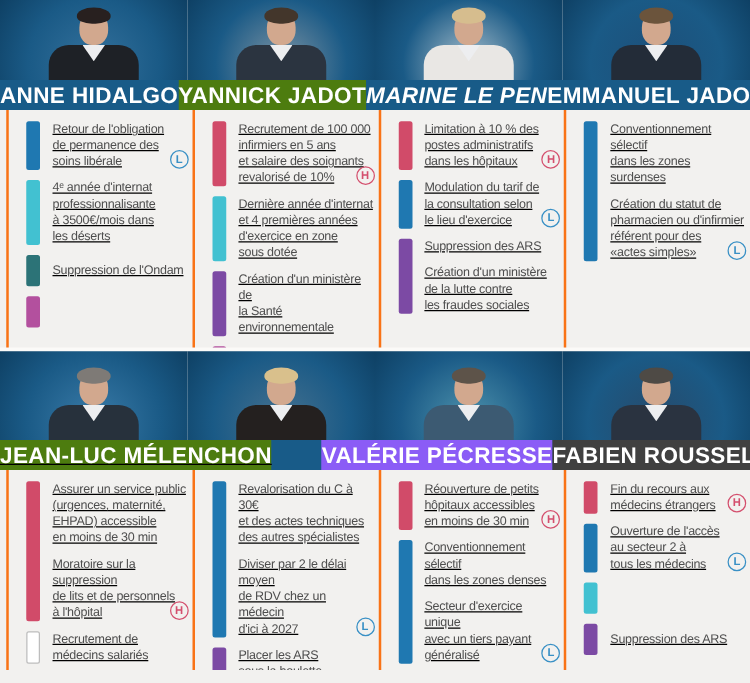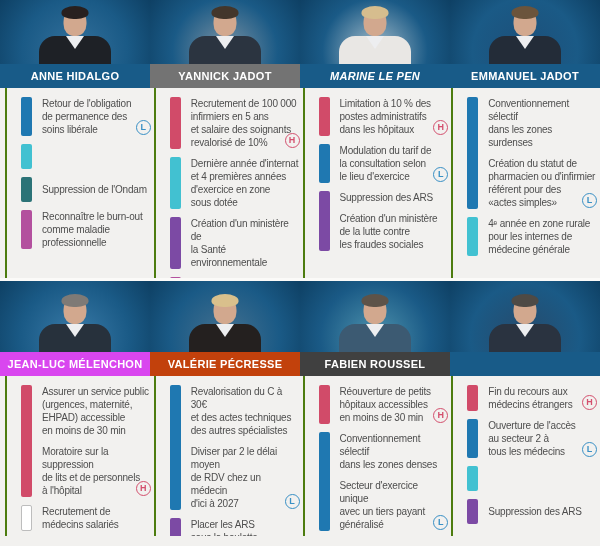--- a/index.html
+++ b/index.html
@@ -18,29 +18,30 @@
 
   .person { position:absolute; left:50%; bottom:0; transform:translateX(-50%); width:86px; height:58px; }
   .head { position:absolute; left:50%; transform:translateX(-50%); top:3px; width:23px; height:27px; border-radius:48% 48% 44% 44%; z-index:2; }
   .hair { position:absolute; top:-3px; left:-2px; right:-2px; height:13px; border-radius:50% 50% 45% 45%; }
   .torso { position:absolute; bottom:0; left:50%; transform:translateX(-50%); width:72px; height:28px; border-radius:16px 16px 0 0; z-index:1; }
   .shirt { position:absolute; top:0; left:50%; transform:translateX(-50%); width:18px; height:13px; background:#edeef0; clip-path:polygon(0 0,100% 0,50% 100%); }
 
   .banners { display:grid; grid-template-columns:repeat(4,1fr); background:#185b88; }
   .banner-cell { height:24px; display:flex; align-items:center; justify-content:center; }
   .banner-cell span {
-    color:#ffffff; font-weight:bold; font-size:11px; letter-spacing:0.3px; white-space:nowrap;
+    color:#ffffff; font-weight:bold; font-size:18px; letter-spacing:0.3px; white-space:nowrap;
   }
 
   .contents { display:grid; grid-template-columns:repeat(4,1fr); padding-left:5px; }
   .content-col {
-    border-left:2px solid #4d7c0f;
+    border-left:2px solid #f97316;
     padding:9px 3px 0 14px;
     overflow:hidden;
     box-sizing:border-box;
+    text-decoration:underline;
   }
   .row1 .content-col { height:190px; }
   .row2 .content-col { height:160px; }
 
   .item { display:flex; margin-bottom:8px; min-height:25px; position:relative; padding-right:1px; }
   .bar { width:11px; border-radius:2px; margin-right:10px; flex:none; }
   .bar.white { background:#ffffff; border:1px solid #bdbdbd; width:9px; }
   .texts { display:flex; flex-direction:column; justify-content:center; gap:8px; }
   .texts p {
     margin:0; font-size:10px; line-height:13px; letter-spacing:-0.2px;
@@ -98,21 +99,21 @@
             <div class="torso" style="background: rgb(35, 44, 56);">
               <div class="shirt"></div>
             </div>
           </div>
         </div>
       </div>
     <div class="banners">
         <div class="banner-cell" style="background: rgb(24, 91, 136);">
           <span>ANNE HIDALGO</span>
         </div>
-        <div class="banner-cell" style="background: #737373;">
+        <div class="banner-cell" style="background: #4d7c0f;">
           <span>YANNICK JADOT</span>
         </div>
         <div class="banner-cell" style="background: rgb(24, 91, 136); font-style: italic;">
           <span>MARINE LE PEN</span>
         </div>
         <div class="banner-cell" style="background: rgb(24, 91, 136);">
           <span>EMMANUEL JADOT</span>
         </div>
       </div>
     <div class="contents">
@@ -121,34 +122,35 @@
             <div class="bar" style="background: rgb(31, 120, 177);"></div>
             <div class="texts">
               <p>Retour de l'obligation
 de permanence des
 soins libérale</p>
             </div>
             <span class="badge" style="color: rgb(57, 144, 197); border-color: rgb(57, 144, 197);">L</span>
           </div>
           <div class="item">
             <div class="bar" style="background: rgb(66, 193, 209);"></div>
+            <div class="texts">
+              <p>4ᵉ année d'internat
+professionnalisante
+à 3500€/mois dans
+les déserts</p>
+            </div>
           </div>
           <div class="item">
             <div class="bar" style="background: rgb(44, 115, 119);"></div>
             <div class="texts">
               <p>Suppression de l'Ondam</p>
             </div>
           </div>
           <div class="item">
             <div class="bar" style="background: rgb(179, 80, 158);"></div>
-            <div class="texts">
-              <p>Reconnaître le burn-out
-comme maladie
-professionnelle</p>
-            </div>
           </div>
         </div>
         <div class="content-col">
           <div class="item">
             <div class="bar" style="background: rgb(209, 75, 105);"></div>
             <div class="texts">
               <p>Recrutement de 100 000
 infirmiers en 5 ans
 et salaire des soignants
 revalorisé de 10%</p>
@@ -214,28 +216,20 @@
             <div class="texts">
               <p>Conventionnement sélectif
 dans les zones surdenses</p>
               <p>Création du statut de
 pharmacien ou d'infirmier
 référent pour des
 «actes simples»</p>
             </div>
             <span class="badge" style="color: rgb(57, 144, 197); border-color: rgb(57, 144, 197);">L</span>
           </div>
-          <div class="item">
-            <div class="bar" style="background: rgb(66, 193, 209);"></div>
-            <div class="texts">
-              <p>4ᵉ année en zone rurale
-pour les internes de
-médecine générale</p>
-            </div>
-          </div>
         </div>
       </div>
   </section>
   <section class="grid-row row2">
     <div class="photos">
         <div class="photo-cell" style="background: radial-gradient(circle at 50% 80%, rgb(58, 123, 168) 0%, rgb(26, 90, 134) 58%, rgb(14, 64, 100) 100%);">
           <div class="person">
             <div class="head" style="background: rgb(210, 168, 142);">
               <div class="hair" style="background: rgb(126, 122, 118);"></div>
             </div>
@@ -269,24 +263,24 @@
             <div class="head" style="background: rgb(210, 168, 142);">
               <div class="hair" style="background: rgb(78, 74, 69);"></div>
             </div>
             <div class="torso" style="background: rgb(42, 51, 64);">
               <div class="shirt"></div>
             </div>
           </div>
         </div>
       </div>
     <div class="banners">
-        <div class="banner-cell" style="background: #d946ef;">
+        <div class="banner-cell" style="background: #4d7c0f; text-decoration: underline;">
           <span>JEAN-LUC MÉLENCHON</span>
         </div>
-        <div class="banner-cell" style="background: #c2410c;">
+        <div class="banner-cell" style="background: #8b5cf6; margin-left: 40px;">
           <span>VALÉRIE PÉCRESSE</span>
         </div>
         <div class="banner-cell" style="background: #404040;">
           <span>FABIEN ROUSSEL</span>
         </div>
       </div>
     <div class="contents">
         <div class="content-col">
           <div class="item">
             <div class="bar" style="background: rgb(209, 75, 105);"></div>

